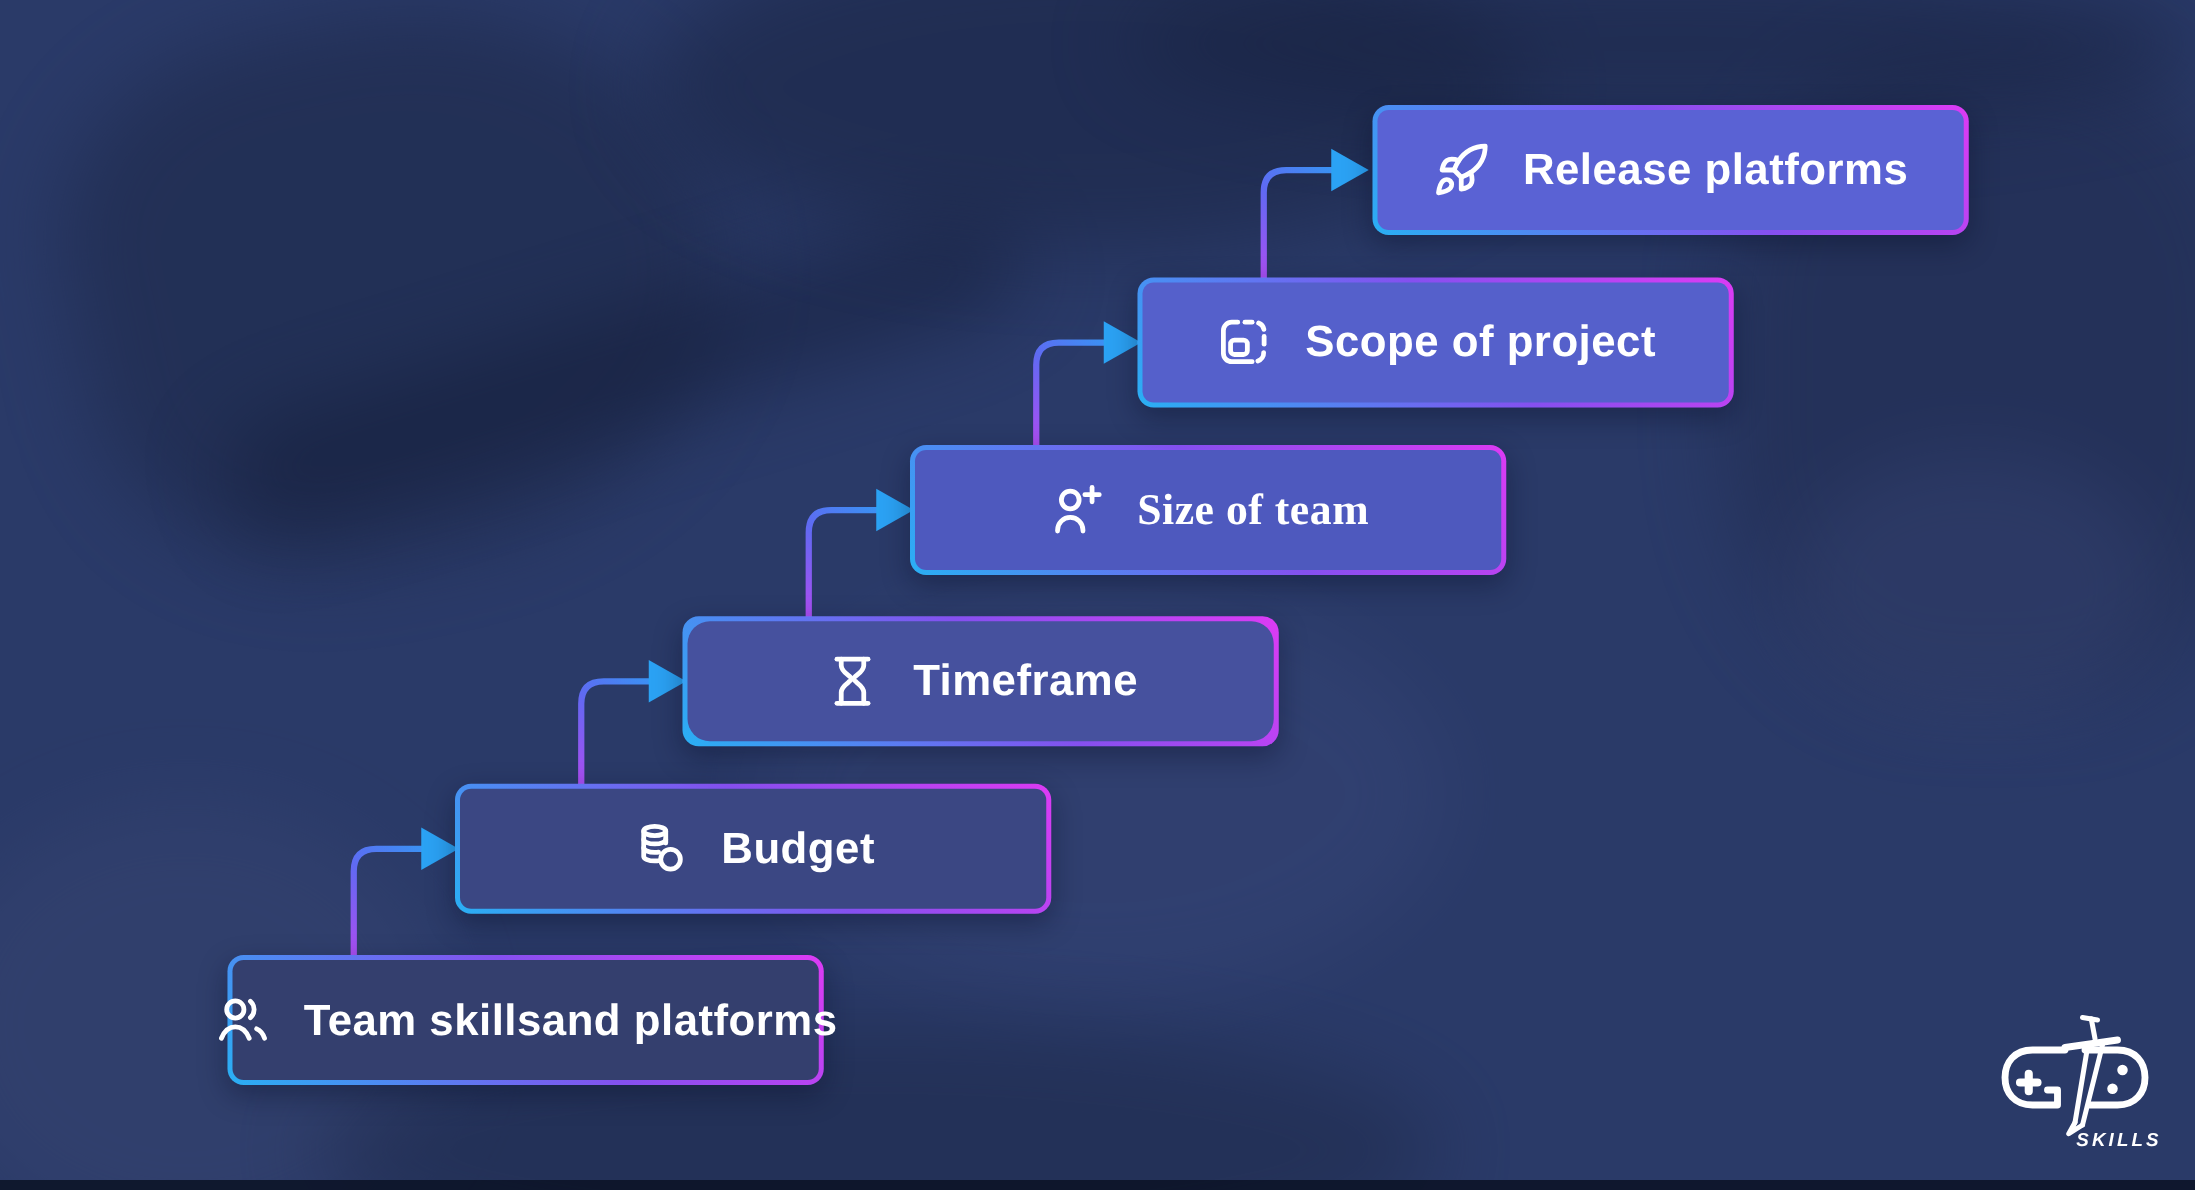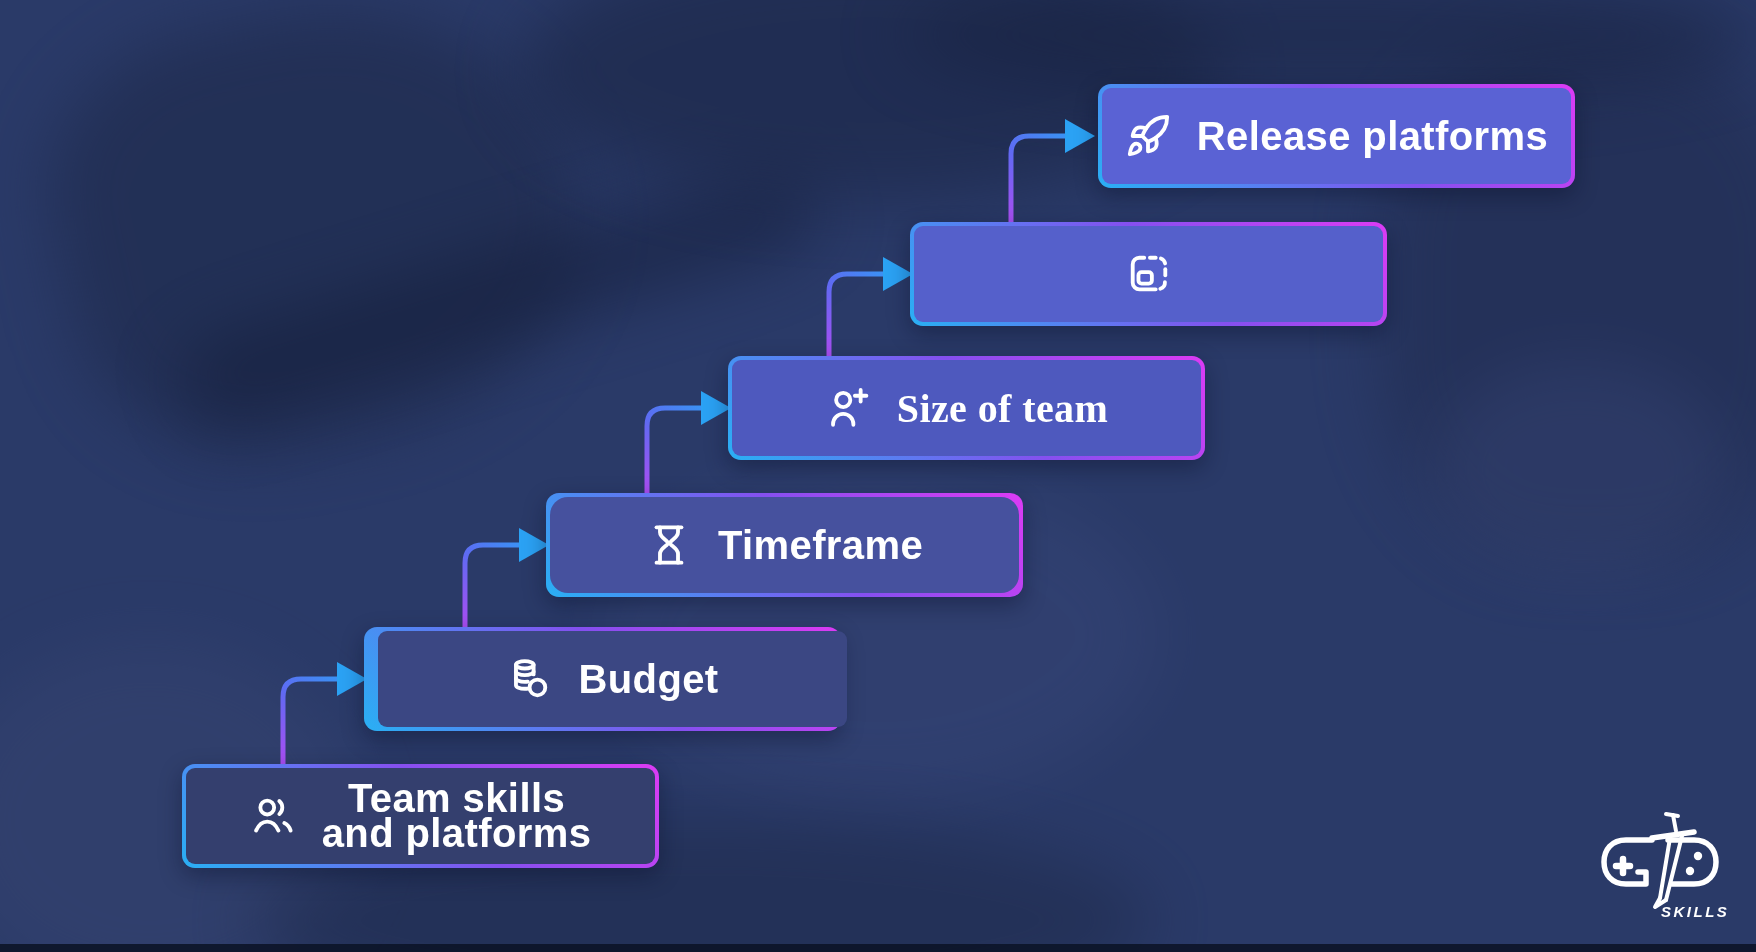--- a/index.html
+++ b/index.html
@@ -29,23 +29,23 @@
     position:absolute;width:477px;height:104px;border-radius:13px;padding:4px;
     box-sizing:border-box;
     background:linear-gradient(45deg,#29B0F4 0%,#8550EF 55%,#DC3BF4 100%);
     box-shadow:0 8px 22px rgba(8,14,36,.38);
   }
   .step-inner{
     width:100%;height:100%;border-radius:9px;
     display:flex;align-items:center;justify-content:center;gap:26px;
   }
   .step-label{
-    color:#fff;font-weight:bold;font-size:40px;letter-spacing:.4px;white-space:nowrap;
-  }
-  .step-label.two-line{display:flex;flex-direction:column;align-items:center;line-height:35px;}
+    color:#fff;font-weight:bold;font-size:35px;letter-spacing:.4px;white-space:nowrap;
+  }
+  .step-label.two-line{display:flex;flex-direction:row;align-items:flex-start;line-height:35px;}
   .step-icon{width:46px;height:46px;flex:0 0 auto;display:block;}
   .step-icon svg{width:46px;height:46px;display:block;stroke:#fff;fill:none;
     stroke-width:2;stroke-linecap:round;stroke-linejoin:round;}
   .pos0{left:182px;top:764px;}
   .pos1{left:364px;top:627px;}
   .pos2{left:546px;top:493px;}
   .pos3{left:728px;top:356px;font-family:Liberation Serif, serif;}
   .pos4{left:910px;top:222px;}
   .pos5{left:1098px;top:84px;}
 
@@ -129,21 +129,21 @@
         </svg>
       </span>
       <span class="step-label two-line">
         <span>Team skills</span>
         <span>and platforms</span>
       </span>
     </div>
   </div>
 
   <div class="step pos1">
-    <div class="step-inner" style="background-color: rgb(59, 71, 131); margin-left: 10px;">
+    <div class="step-inner" style="background-color: rgb(59, 71, 131);">
       <span class="step-icon">
         <svg viewBox="0 0 24 24">
           <ellipse cx="9.8" cy="4.6" rx="4.6" ry="1.9"></ellipse>
           <path d="M5.2 4.6v10.6c0 1 2 1.9 4.6 1.9.5 0 1.1 0 1.6-.1"></path>
           <path d="M14.4 4.6v5"></path>
           <path d="M5.2 8.1c0 1 2 1.9 4.6 1.9s4.6-.9 4.6-1.9"></path>
           <path d="M5.2 11.6c0 1 2 1.9 4.6 1.9.5 0 1.1 0 1.6-.1"></path>
           <circle cx="16.4" cy="16.4" r="4.1"></circle>
         </svg>
       </span>
@@ -184,20 +184,21 @@
       <span class="step-icon">
         <svg viewBox="0 0 24 24">
           <path d="M9.5 3.5H7A3.5 3.5 0 0 0 3.5 7v9.5A3.5 3.5 0 0 0 7 20h8.5"></path>
           <path d="M12.5 3.5h3"></path>
           <path d="M18.2 3.9a3.5 3.5 0 0 1 2.2 2.6"></path>
           <path d="M20.5 9.5v3.2"></path>
           <path d="M20.3 16.2a3.5 3.5 0 0 1-2.4 3.5"></path>
           <rect x="6.5" y="11" width="7" height="6" rx="1.6"></rect>
         </svg>
       </span>
+      <span class="step-label">Scope of project</span>
     </div>
   </div>
 
   <div class="step pos5">
     <div class="step-inner" style="background-color: rgb(90, 98, 212);">
       <span class="step-icon">
         <svg viewBox="0 0 24 24">
           <path d="M4.5 16.5c-1.5 1.26-2 5-2 5s3.74-.5 5-2c.71-.84.7-2.13-.09-2.91a2.18 2.18 0 0 0-2.91-.09z"></path>
           <path d="M12 15l-3-3a22 22 0 0 1 2-3.95A12.88 12.88 0 0 1 22 2c0 2.72-.78 7.5-6 11a22.35 22.35 0 0 1-4 2z"></path>
           <path d="M9 12H4s.55-3.03 2-4c1.62-1.08 5 0 5 0"></path>

